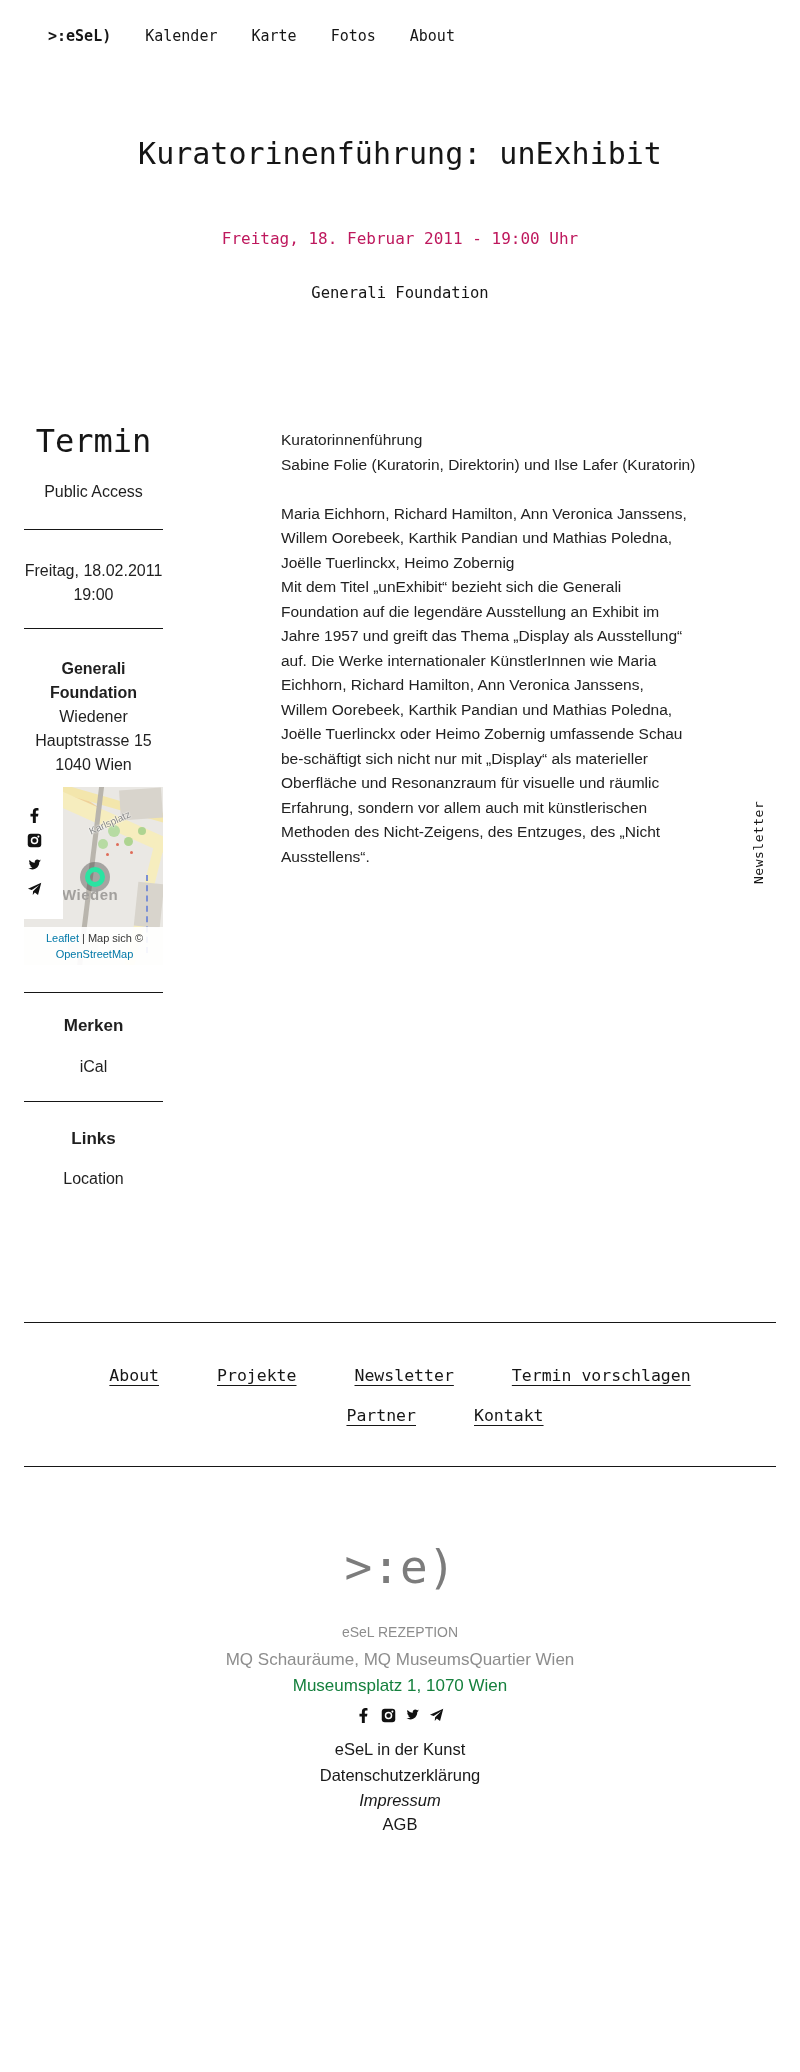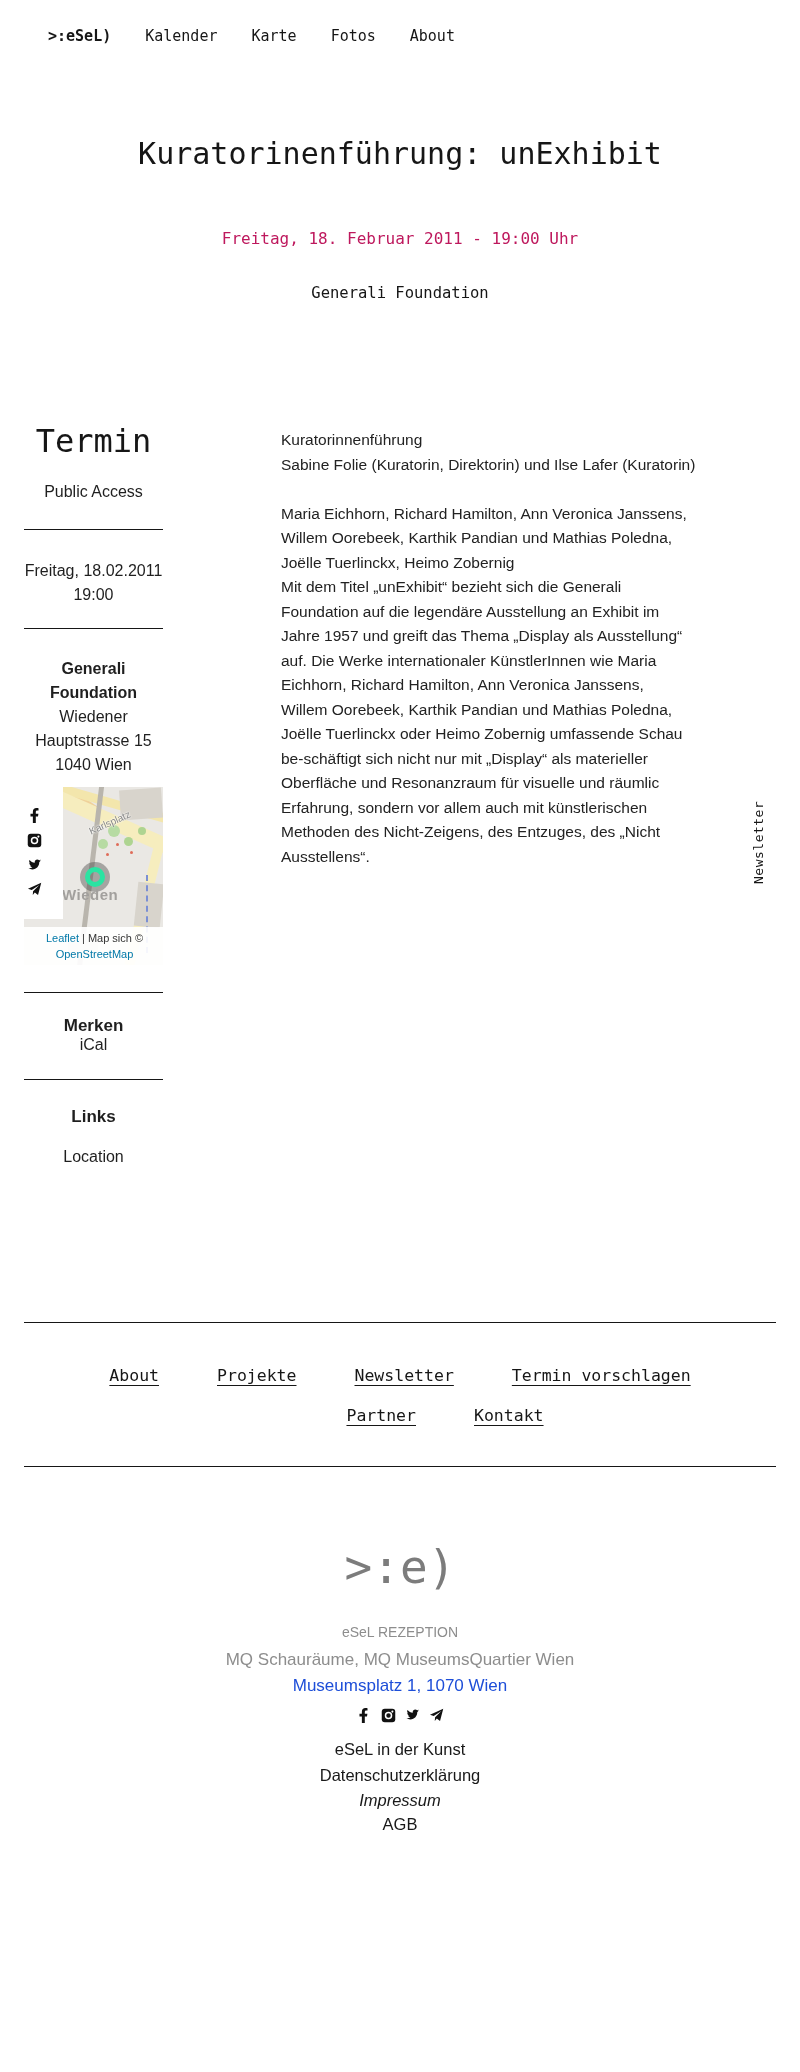--- a/index.html
+++ b/index.html
@@ -23,21 +23,21 @@
   
   .sidebar{position:absolute;left:24px;top:424px;width:139px;font-size:16px;line-height:24px;text-align:center;}
   .sb-heading{font-family:"DejaVu Sans Mono","Liberation Mono",monospace;font-size:32px;line-height:34px;color:#161616;}
   .sb-access{margin-top:24px;line-height:19px;}
   .sb-hr{border:0;border-top:1px solid #161616;margin:0;}
   .hr1{margin-top:28px;} .hr2{margin-top:21px;} .hr3{margin-top:27px;} .hr4{margin-top:25px;}
   .sb-date{margin-top:29px;}
   .sb-venue{margin-top:28px;}
   .bold{font-weight:bold;}
   .sb-merken{margin-top:24px;font-size:17px;font-weight:bold;line-height:18px;}
-  .sb-ical{line-height:19px;cursor:pointer;}
+  .sb-ical{margin-top:22px;line-height:19px;cursor:pointer;}
   .sb-links-h{margin-top:28px;font-size:17px;font-weight:bold;line-height:18px;}
   .sb-location{margin-top:21px;line-height:19px;cursor:pointer;}
 
   
   .map{position:relative;margin-top:10px;width:139px;height:178px;background:#eae8e4;overflow:hidden;cursor:grab;}
   .map .shape{position:absolute;}
   .road-y1{width:230px;height:15px;background:#f6edbe;left:-30px;top:26px;transform:rotate(24deg);}
   .road-y2{width:160px;height:9px;background:#f3e6ac;left:-12px;top:6px;transform:rotate(16deg);}
   .road-o1{width:120px;height:10px;background:#efd19a;left:-20px;top:-2px;transform:rotate(34deg);}
   .road-v1{width:5px;height:190px;background:#b9b5ad;left:64px;top:-5px;transform:rotate(7deg);}
@@ -81,21 +81,21 @@
   .fnav-row{position:absolute;left:0;width:100%;display:flex;justify-content:center;gap:58px;
        font-family:"DejaVu Sans Mono","Liberation Mono",monospace;font-size:16.5px;color:#161616;}
   .fnav-row1{top:1366px;} .fnav-row2{top:1406px;margin-left:45px;}
   .fnav-row a{color:#161616;text-decoration:underline;text-underline-offset:4px;cursor:pointer;}
 
   
   .f-center{position:absolute;left:0;width:100%;text-align:center;}
   .f-logo{top:1540px;font-family:"DejaVu Sans Mono","Liberation Mono",monospace;font-size:46px;color:#7c7c7c;}
   .f-org{top:1624px;font-size:14px;color:#8d8d8d;}
   .f-addr1{top:1650px;font-size:17px;color:#8d8d8d;}
-  .f-addr2{top:1676px;font-size:17px;color:#1d4ed8;}
+  .f-addr2{top:1676px;font-size:17px;color:#15803d;}
   .f-icons{top:1708px;display:flex;justify-content:center;gap:9px;}
   .f-icons .sicon{width:15px;height:15px;cursor:pointer;}
   .f-link{font-size:16.5px;color:#191919;cursor:pointer;}
   .f-link0{top:1740px;} .f-link1{top:1766px;} .f-link2{top:1791px;font-style:italic;} .f-link3{top:1815px;}
   svg{display:block;}
 </style>
 </head>
 <body>
 
 <div id="page">

